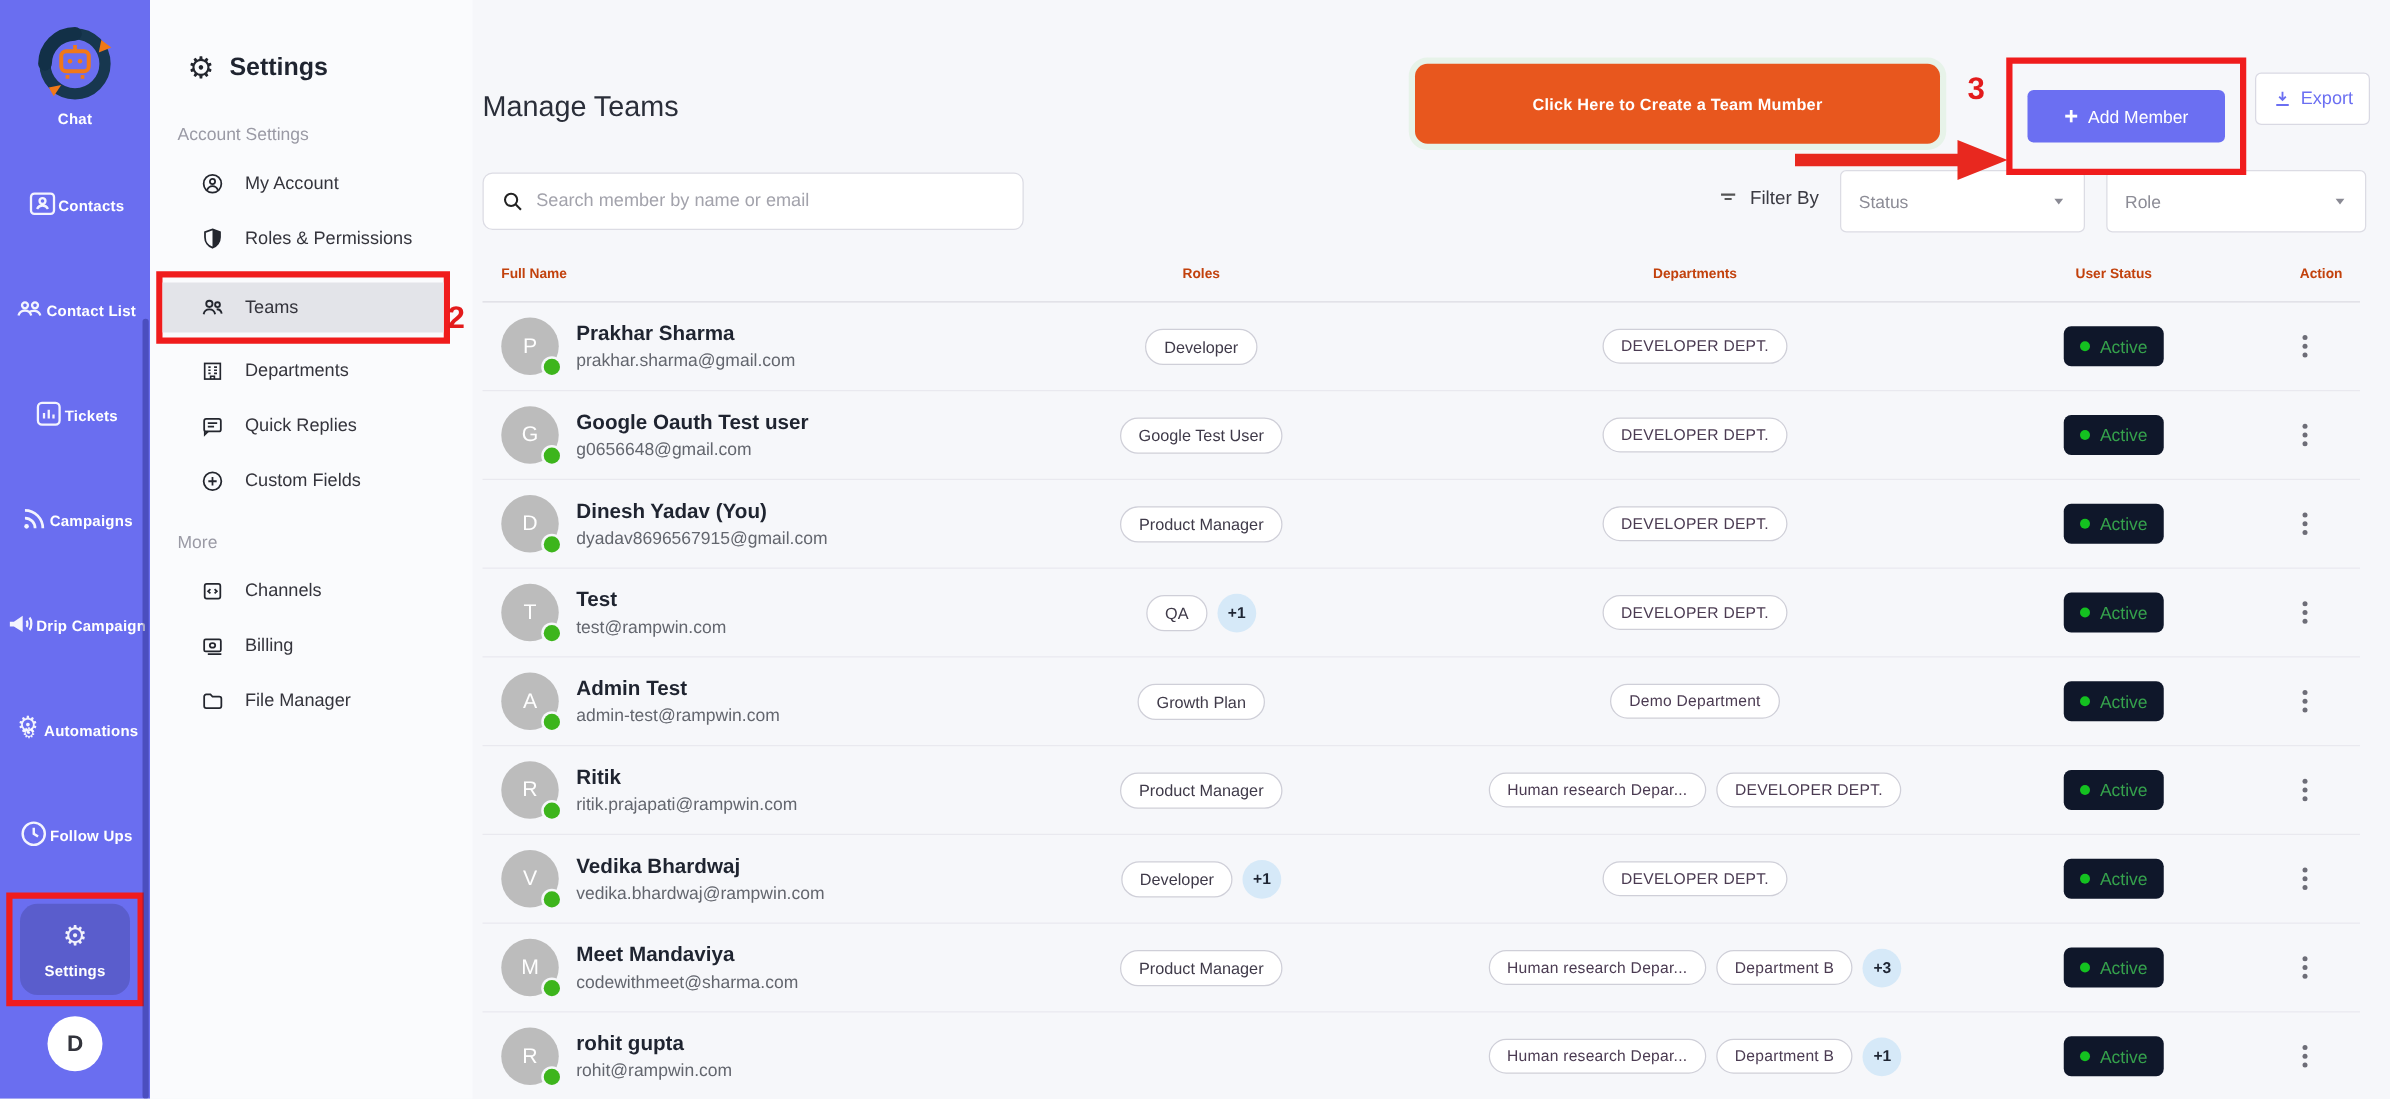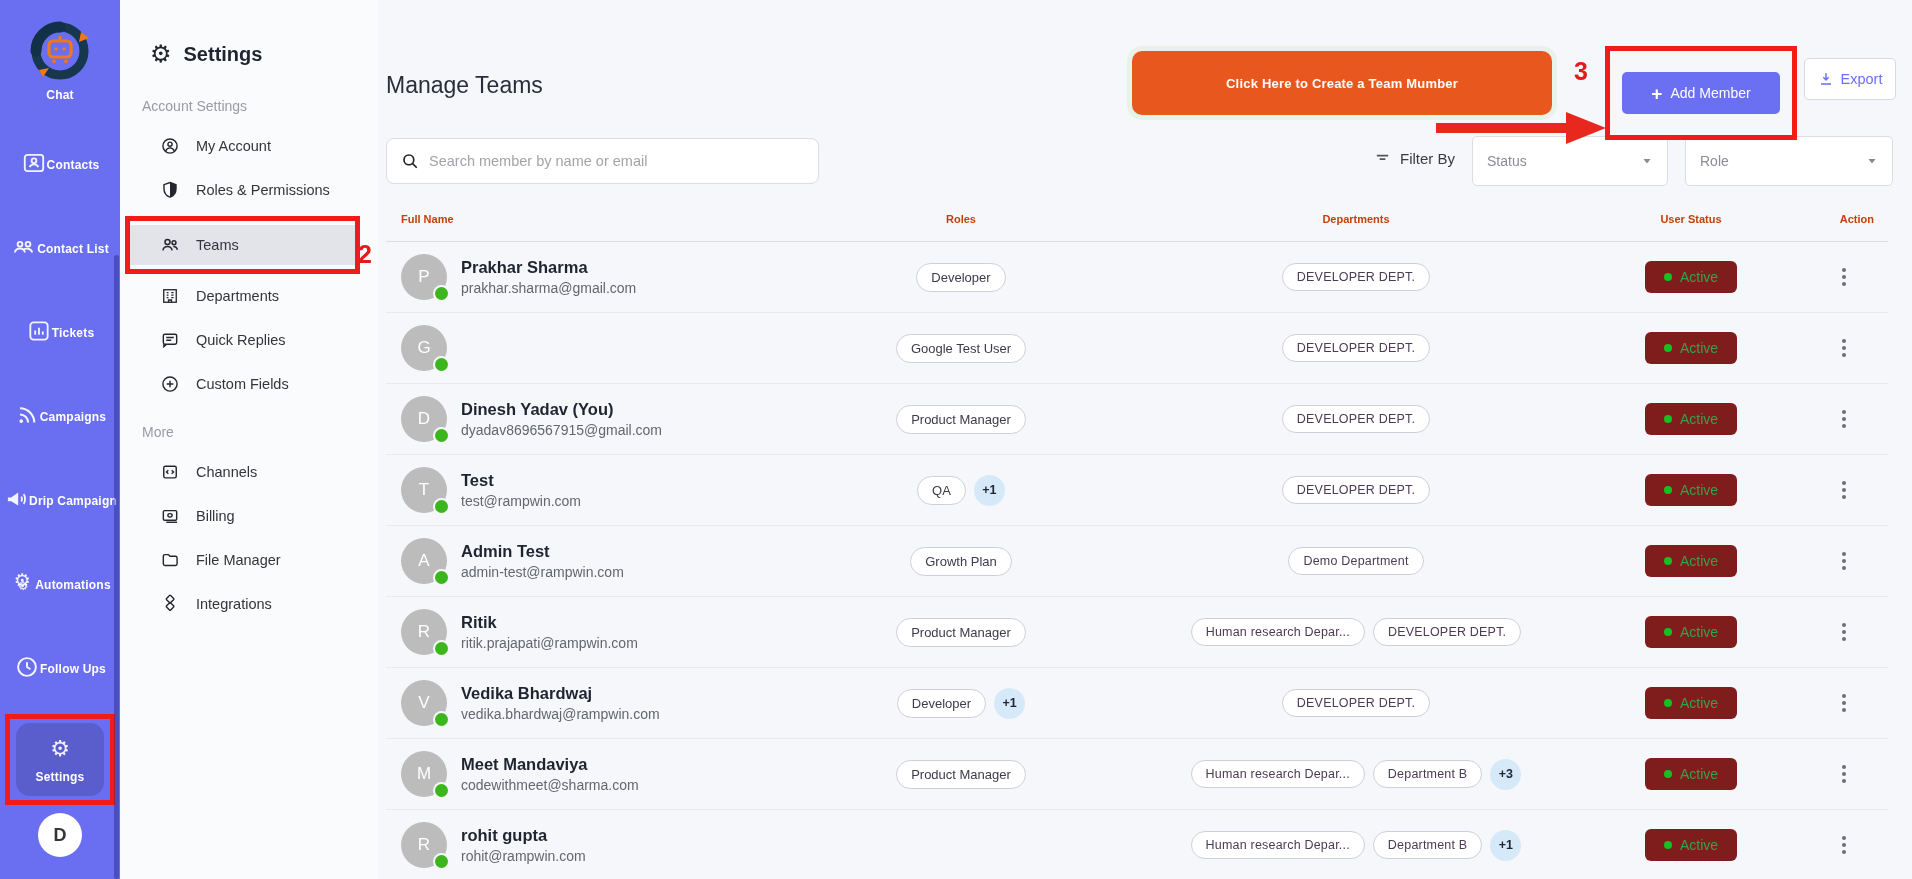--- a/index.html
+++ b/index.html
@@ -97,21 +97,21 @@
   .nm .n { font-size:16.5px; font-weight:600; color:#1f2430; margin-bottom:3px; }
   .nm .e { font-size:14px; color:#63666e; }
   .roles-cell, .depts-cell { justify-content:center; gap:8px; }
   .status-cell { justify-content:center; }
   .action-cell { justify-content:flex-end; padding-right:38px; }
   .chip { background:#fff; border:1px solid #cfcfd8; border-radius:16px; padding:6px 14px; font-size:13px;
     color:#3f3a49; white-space:nowrap; }
   .chip.dept { font-size:12.5px; color:#4b3b52; letter-spacing:.2px; }
   .extra { width:31px; height:31px; border-radius:50%; background:#d6e9f8; color:#1e2533; font-size:12.5px;
     font-weight:bold; display:flex; align-items:center; justify-content:center; cursor:pointer; flex:0 0 auto; }
-  .badge { width:92px; height:32px; background:#7f1d1d; border-radius:6px; display:flex; align-items:center;
+  .badge { width:80px; height:32px; background:#0f172a; border-radius:6px; display:flex; align-items:center;
     justify-content:center; gap:8px; }
   .badge .dot { width:8px; height:8px; border-radius:50%; background:#14c120; }
   .badge .btxt { font-size:14px; color:#35a14c; }
   .kebab { display:flex; flex-direction:column; gap:3px; cursor:pointer; padding:4px; }
   .kebab i { width:4px; height:4px; border-radius:50%; background:#6d6d77; }
 </style>
 </head>
 <body>
 
 <div class="page">
@@ -278,27 +278,20 @@
           <path d="M7.5 19.5h13"></path>
         </svg>
         <span>Billing</span>
       </div>
       <div class="snav-item">
         <svg viewBox="0 0 24 24" fill="none" stroke="currentColor" stroke-width="1.7">
           <path d="M4 7.5c0-1.1.8-2 2-2h4l2 2h6.5c1.2 0 2 .9 2 2v7c0 1.1-.8 2-2 2H6c-1.2 0-2-.9-2-2v-9z"></path>
         </svg>
         <span>File Manager</span>
       </div>
-      <div class="snav-item">
-        <svg viewBox="0 0 24 24" fill="none" stroke="currentColor" stroke-width="1.7">
-          <rect x="8.6" y="2.6" width="7" height="7" rx="1" transform="rotate(45 12.1 6.1)"></rect>
-          <rect x="8.6" y="11.4" width="7" height="7" rx="1" transform="rotate(45 12.1 14.9)"></rect>
-        </svg>
-        <span>Integrations</span>
-      </div>
     </div>
     <div class="step-label step2" style="position:absolute">2</div>
   </aside>
 
   <main class="main">
     <h1 class="page-title">Manage Teams</h1>
 
     <div class="search-box">
       <svg viewBox="0 0 24 24" fill="none" stroke="currentColor" stroke-width="2.2">
         <circle cx="10.5" cy="10.5" r="6.5"></circle>
@@ -390,20 +383,24 @@
               </span>
     </div>
   </div>
 
   <div class="trow">
     <div class="cell name-cell">
       <div class="avatar">
         <span class="avi">G</span>
         <span class="presence-dot"></span>
       </div>
+      <div class="nm">
+        <div class="n">Google Oauth Test user</div>
+        <div class="e">g0656648@gmail.com</div>
+      </div>
     </div>
     <div class="cell roles-cell">
               <span class="chip">Google Test User</span>
             </div>
     <div class="cell depts-cell">
               <span class="chip dept">DEVELOPER DEPT.</span>
             </div>
     <div class="cell status-cell">
       <span class="badge">
         <span class="dot"></span>

